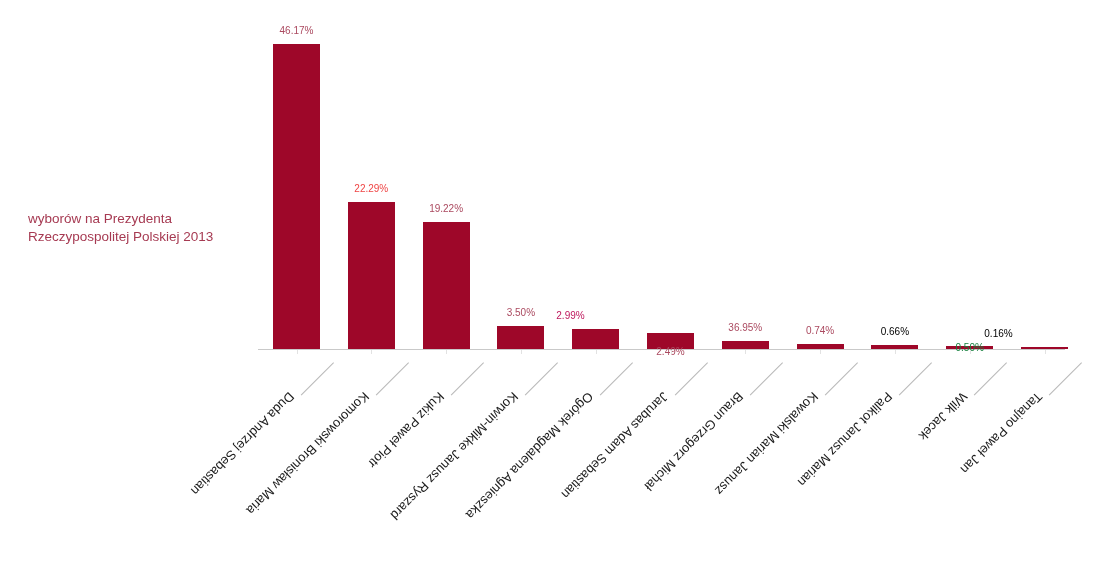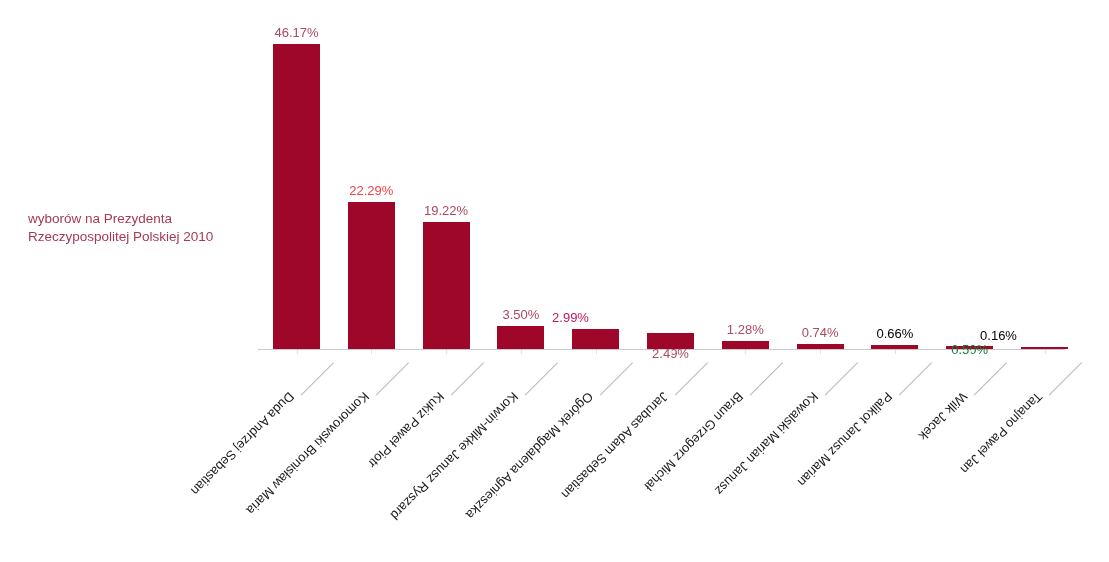--- a/index.html
+++ b/index.html
@@ -59,21 +59,21 @@
     height: 1px;
     background: #c9c9c9;
   }
   .bar {
     position: absolute;
     background: #9E0729;
   }
   .bar-value {
     position: absolute;
     color: #AB4A60;
-    font-size: 13px;
+    font-size: 10px;
     text-align: center;
     white-space: nowrap;
   }
   .tick {
     position: absolute;
     top: 350px;
     width: 1px;
     height: 4px;
     background: #e2e2e2;
   }
@@ -95,21 +95,21 @@
     transform: rotate(-45deg);
   }
 </style>
 </head>
 <body>
 
 <div id="page">
 
   <div id="title-block">
     <div id="chart-subtitle">wyborów na Prezydenta
-Rzeczypospolitej Polskiej 2010</div>
+Rzeczypospolitej Polskiej 2013</div>
   </div>
 
   <div id="plot">
     <div id="axis-line"></div>
     <div id="bars-layer">
         <div class="bar" style="left: 273px; top: 44.278px; width: 47px; height: 304.722px; background: rgb(158, 7, 41);"></div>
         <div class="bar-value" style="left: 253px; top: 25.278px; width: 87px; color: rgb(171, 74, 96);">46.17%</div>
         <div class="tick" style="left: 296.5px;"></div>
         <div class="bar" style="left: 347.8px; top: 201.886px; width: 47px; height: 147.114px; background: rgb(158, 7, 41);"></div>
         <div class="bar-value" style="left: 327.8px; top: 182.886px; width: 87px; color: #ef4444;">22.29%</div>
@@ -120,21 +120,21 @@
         <div class="bar" style="left: 497.4px; top: 325.9px; width: 47px; height: 23.1px; background: rgb(158, 7, 41);"></div>
         <div class="bar-value" style="left: 477.4px; top: 306.9px; width: 87px; color: rgb(171, 74, 96);">3.50%</div>
         <div class="tick" style="left: 520.9px;"></div>
         <div class="bar" style="left: 572.2px; top: 329.266px; width: 47px; height: 19.734px; background: rgb(158, 7, 41);"></div>
         <div class="bar-value" style="left: 527px; top: 310.266px; width: 87px; color: #be185d;">2.99%</div>
         <div class="tick" style="left: 595.7px;"></div>
         <div class="bar" style="left: 647px; top: 332.566px; width: 47px; height: 16.434px; background: rgb(158, 7, 41);"></div>
         <div class="bar-value" style="left: 627px; top: 313.566px; width: 87px; color: rgb(171, 74, 96); margin-top: 32px;">2.49%</div>
         <div class="tick" style="left: 670.5px;"></div>
         <div class="bar" style="left: 721.8px; top: 340.552px; width: 47px; height: 8.448px; background: rgb(158, 7, 41);"></div>
-        <div class="bar-value" style="left: 701.8px; top: 321.552px; width: 87px; color: rgb(171, 74, 96);">1.28%</div>
+        <div class="bar-value" style="left: 701.8px; top: 321.552px; width: 87px; color: rgb(171, 74, 96);">36.95%</div>
         <div class="tick" style="left: 745.3px;"></div>
         <div class="bar" style="left: 796.6px; top: 344.116px; width: 47px; height: 4.884px; background: rgb(158, 7, 41);"></div>
         <div class="bar-value" style="left: 776.6px; top: 325.116px; width: 87px; color: rgb(171, 74, 96);">0.74%</div>
         <div class="tick" style="left: 820.1px;"></div>
         <div class="bar" style="left: 871.4px; top: 344.644px; width: 47px; height: 4.356px; background: rgb(158, 7, 41);"></div>
         <div class="bar-value" style="left: 851.4px; top: 325.644px; width: 87px; color: #000000;">0.66%</div>
         <div class="tick" style="left: 894.9px;"></div>
         <div class="bar" style="left: 946.2px; top: 345.7px; width: 47px; height: 3.3px; background: rgb(158, 7, 41);"></div>
         <div class="bar-value" style="left: 926.2px; top: 342px; width: 87px; color: #15803d; text-align: center;">0.50%</div>
         <div class="tick" style="left: 969.7px;"></div>

